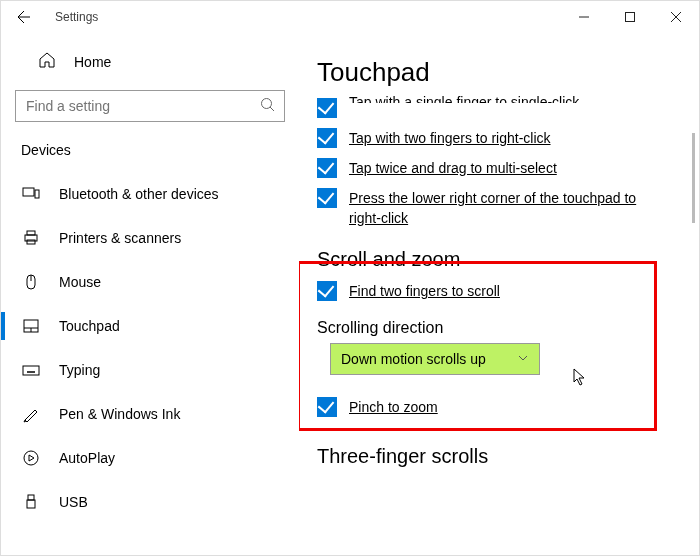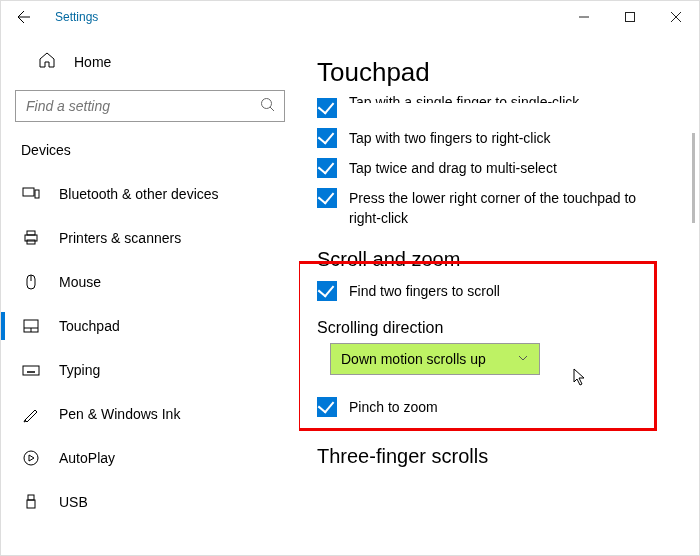--- a/index.html
+++ b/index.html
@@ -10,54 +10,54 @@
     font-size: 14px; color: #000;
     background: #fff; overflow: hidden;
     position: relative;
     border: 1px solid #ddd;
   }
   .titlebar {
     height: 32px; display: flex; align-items: center;
     padding: 0 0 0 8px;
   }
   .titlebar .back { width: 28px; height: 28px; display:flex; align-items:center; justify-content:center; cursor:pointer; }
-  .titlebar .title { margin-left: 18px; font-size: 12px; color:#0369a1; }
+  .titlebar .title { margin-left: 18px; font-size: 12px; color:#404040; }
   .win-controls { position:absolute; top:0; right:0; display:flex; }
   .win-btn { width: 46px; height: 32px; display:flex; align-items:center; justify-content:center; cursor:pointer; }
   .win-btn svg { stroke:#222; }
   .main { display:flex; height: calc(100% - 32px); }
   .sidebar { width: 298px; padding: 18px 0 0 0; border-right: none; position:relative; }
   .home-row { display:flex; align-items:center; padding: 0 20px 18px 37px; cursor:pointer; }
   .home-row .label { margin-left: 18px; font-size: 14px; }
   .search-wrap { padding: 0 14px 20px 14px; }
   .search { position:relative; }
   .search input {
     width: 100%; height: 32px; border: 1px solid #999; padding: 0 34px 0 10px;
-    font-size: 14px; color:#be185d; background:#fff;font-style:italic;
+    font-size: 14px; color:#be185d; background:#fff;
   }
   .search .sicon { position:absolute; right:8px; top:6px; }
   .group-title { font-weight:400; font-size:14px; padding: 0 20px 14px 20px; }
   .nav-item { display:flex; align-items:center; height:44px; padding:0 20px; cursor:pointer; position:relative; }
   .nav-item .icon { width:20px; height:20px; display:flex; align-items:center; justify-content:center; flex-shrink:0; }
   .nav-item .label { margin-left: 18px; font-size:14px; }
   .nav-item.selected::before {
     content:""; position:absolute; left:0; top:8px; bottom:8px; width:4px; background:#0078d7;
   }
   .content { flex:1; padding: 24px 30px 0 18px; overflow:hidden; position:relative; }
   .page-title { font-size:26px; font-weight:400; margin: 0 0 10px 0; }
   .check-row { display:flex; align-items:flex-start; margin: 10px 0; }
   .check-row.truncated .lbl { position:relative; top:-6px; overflow:hidden; height:11px; }
   .checkbox {
     width:20px; height:20px; background:#0078d7; flex-shrink:0; position:relative; cursor:pointer;
   }
   .checkbox::after {
     content:""; position:absolute; left:4px; top:1px; width:8px; height:12px;
     border-right:2px solid #fff; border-bottom:2px solid #fff; transform: rotate(40deg);
   }
-  .check-row .lbl { margin-left: 12px; font-size:14px; line-height:20px; }
+  .check-row .lbl { margin-left: 12px; font-size:14px; line-height:20px;text-decoration:underline; }
   .section-title { font-size:20px; font-weight:400; margin: 20px 0 6px 0; }
   .field-label { font-size:16px; margin: 18px 0 6px 0; }
   .dropdown {
     width: 210px; height:32px; border:1px solid #999; display:flex; align-items:center;
     padding: 0 10px; cursor:pointer; background:#bef264; position:relative;margin-left:13px;
   }
   .dropdown .dlbl { flex:1; font-size:14px; }
   .dropdown .chev { margin-left:6px; }
   .highlight-box {
     position:absolute; border:3px solid #e00; pointer-events:none;

